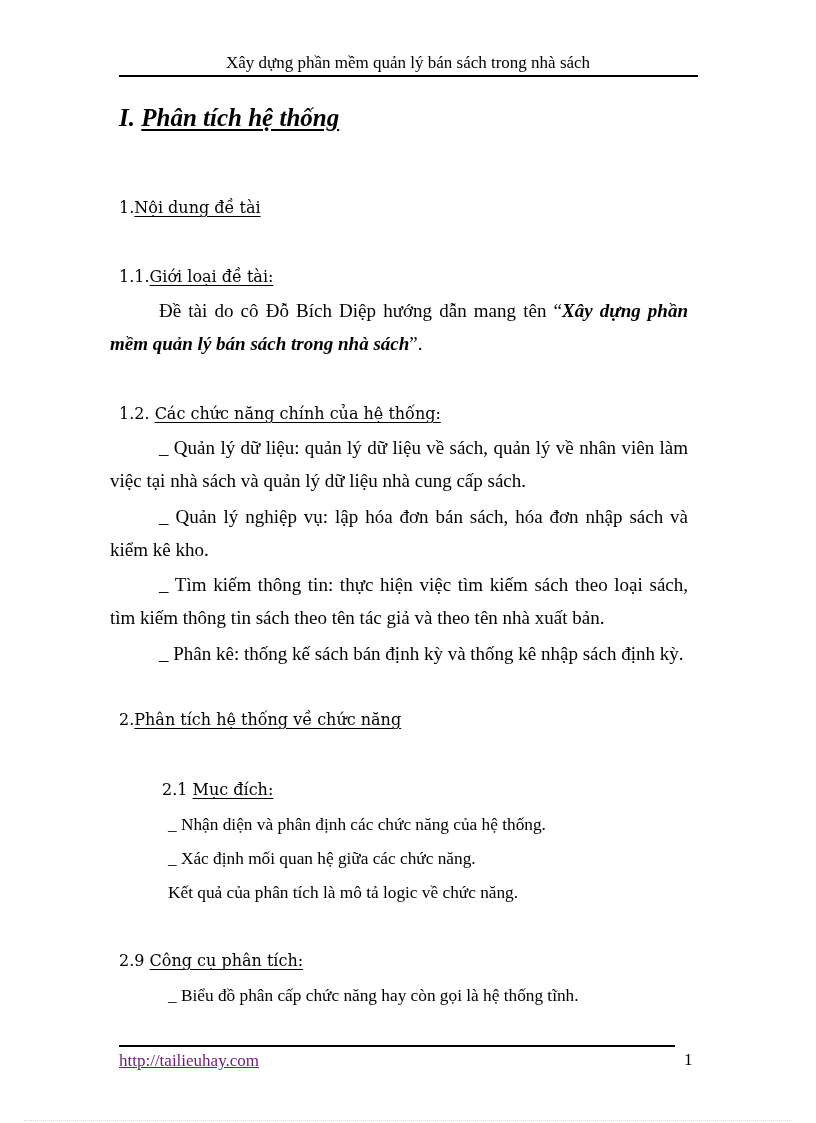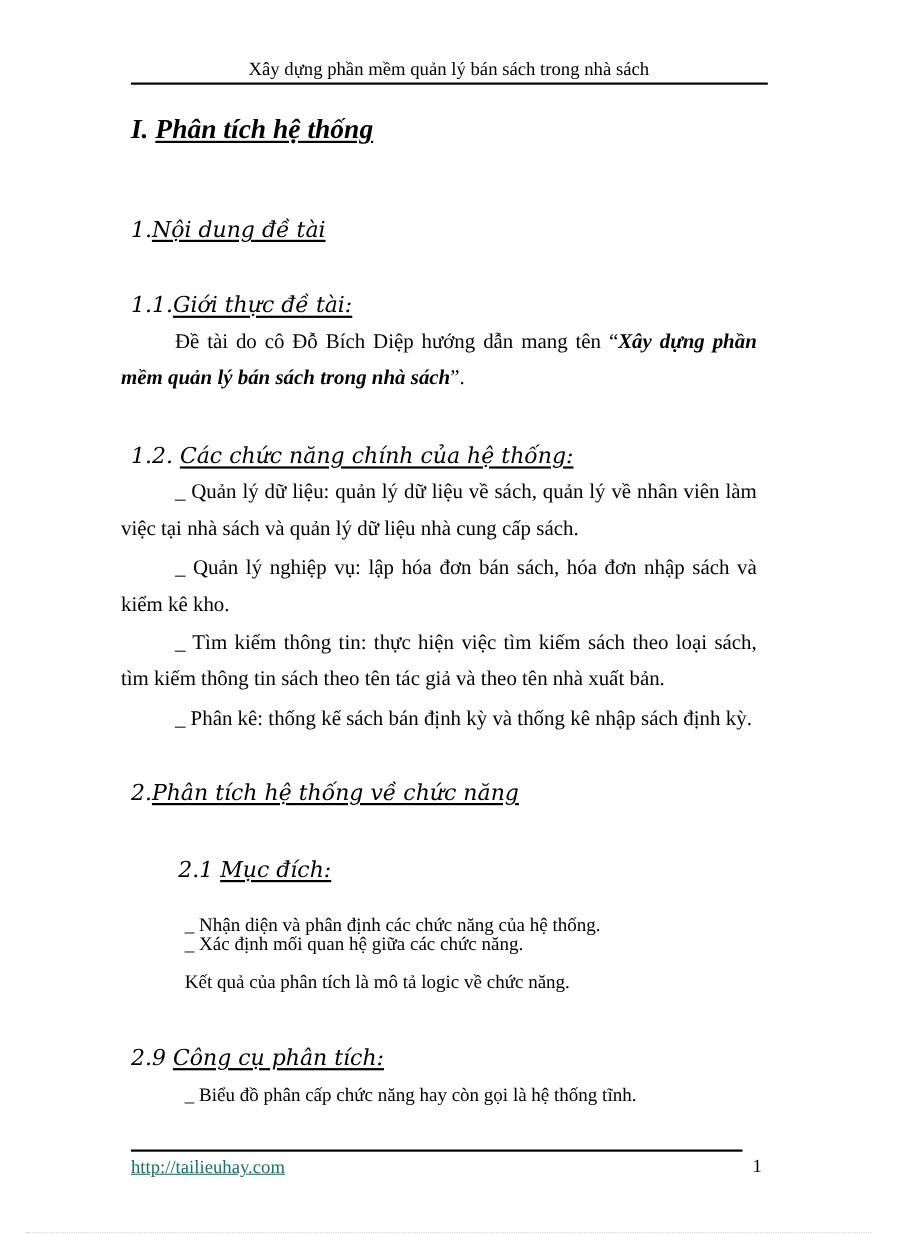--- a/index.html
+++ b/index.html
@@ -3,48 +3,48 @@
 <meta charset="utf-8">
 <style>
   html, body { margin: 0; padding: 0; background: #ffffff; }
   body { width: 816px; height: 1123px; position: relative; overflow: hidden;
          font-family: "Liberation Serif", "DejaVu Serif", serif; color: #000; }
   .abs { position: absolute; }
   .header-title { left: 119px; width: 578px; top: 52px; text-align: center; font-size: 17px; line-height: 22px; }
   .header-rule { left: 119px; width: 579px; top: 75px; height: 2px; background: #000; }
   .h1 { left: 119px; top: 102px; font-size: 25px; font-weight: bold; font-style: italic; line-height: 32px; }
   .h1 .u { text-decoration: underline; text-decoration-thickness: 2px; text-underline-offset: 3px; }
-  .sec { left: 119px; font-style: italic; font-size: 20px; line-height: 20px; font-family: "DejaVu Serif", serif; font-weight: normal; transform-origin: left; }
+  .sec { left: 119px; font-size: 16px; line-height: 20px; font-family: "DejaVu Serif", serif; font-weight: normal; transform-origin: left; }
   .sec .u { text-decoration: underline; text-underline-offset: 3px; }
   .para { left: 110px; width: 578px; font-size: 19px; line-height: 33px; text-align: justify; }
   .indent { text-indent: 49px; }
   .line { left: 168px; font-size: 17.3px; line-height: 33px; white-space: nowrap; }
   .bi { font-weight: bold; font-style: italic; }
   .footer-rule { left: 119px; width: 556px; top: 1045px; height: 2px; background: #000; }
-  .footer-link { left: 119px; top: 1050px; font-size: 17px; line-height: 22px; color: #0f766e; text-decoration: underline; }
+  .footer-link { left: 119px; top: 1050px; font-size: 17px; line-height: 22px; color: #701a75; text-decoration: underline; }
   .page-num { left: 684px; top: 1049px; font-size: 17px; line-height: 22px; }
   .dotted { left: 24px; width: 768px; top: 1120px; height: 0; border-top: 1px dotted #d8d8d8; }
 </style>
 </head>
 <body>
 
 <div class="abs header-title">Xây dựng phần mềm quản lý bán sách trong nhà sách</div>
 <div class="abs header-rule"></div>
 
 <div class="abs h1">
   <span>I.</span>
   <span class="u">Phân tích hệ thống</span>
 </div>
 
 <div class="abs sec" style="top:198px;">
   <span>1.</span><span class="u">Nội dung đề tài</span>
 </div>
 
 <div class="abs sec" style="top:267px;">
-  <span>1.1.</span><span class="u">Giới thực đề tài:</span>
+  <span>1.1.</span><span class="u">Giới loại đề tài:</span>
 </div>
 
 <div class="abs para indent" style="top:294px;">
   <span>Đề tài  do cô Đỗ Bích Diệp hướng dẫn mang tên “</span><span class="bi">Xây dựng phần mềm quản lý bán sách trong nhà sách</span><span>”.</span>
 </div>
 
 <div class="abs sec" style="top:404px;">
   <span>1.2.</span> <span class="u">Các chức năng chính của hệ thống:</span>
 </div>
 
@@ -54,21 +54,21 @@
 <div class="abs para indent" style="top:637px;">_ Phân kê:  thống kế sách bán định kỳ và thống kê nhập sách định kỳ.</div>
 
 <div class="abs sec" style="top:710px;">
   <span>2.</span><span class="u">Phân tích hệ thống về chức năng</span>
 </div>
 
 <div class="abs sec" style="top:780px;margin-left:43px;">
   <span>2.1</span> <span class="u">Mục đích:</span>
 </div>
 
-<div class="abs line" style="top:808px;margin-top:16px;">_ Nhận diện và phân định các chức năng của hệ thống.</div>
+<div class="abs line" style="top:808px;">_ Nhận diện và phân định các chức năng của hệ thống.</div>
 <div class="abs line" style="top:842px;">_ Xác định mối quan hệ giữa các chức năng.</div>
 <div class="abs line" style="top:876px;">Kết quả của phân tích là  mô tả logic về chức năng.</div>
 
 <div class="abs sec" style="top:951px;">
   <span>2.9</span> <span class="u">Công cụ phân tích:</span>
 </div>
 
 <div class="abs line" style="top:979px;">_ Biểu  đồ phân cấp chức năng hay còn gọi là hệ thống tĩnh.</div>
 
 <div class="abs footer-rule"></div>

